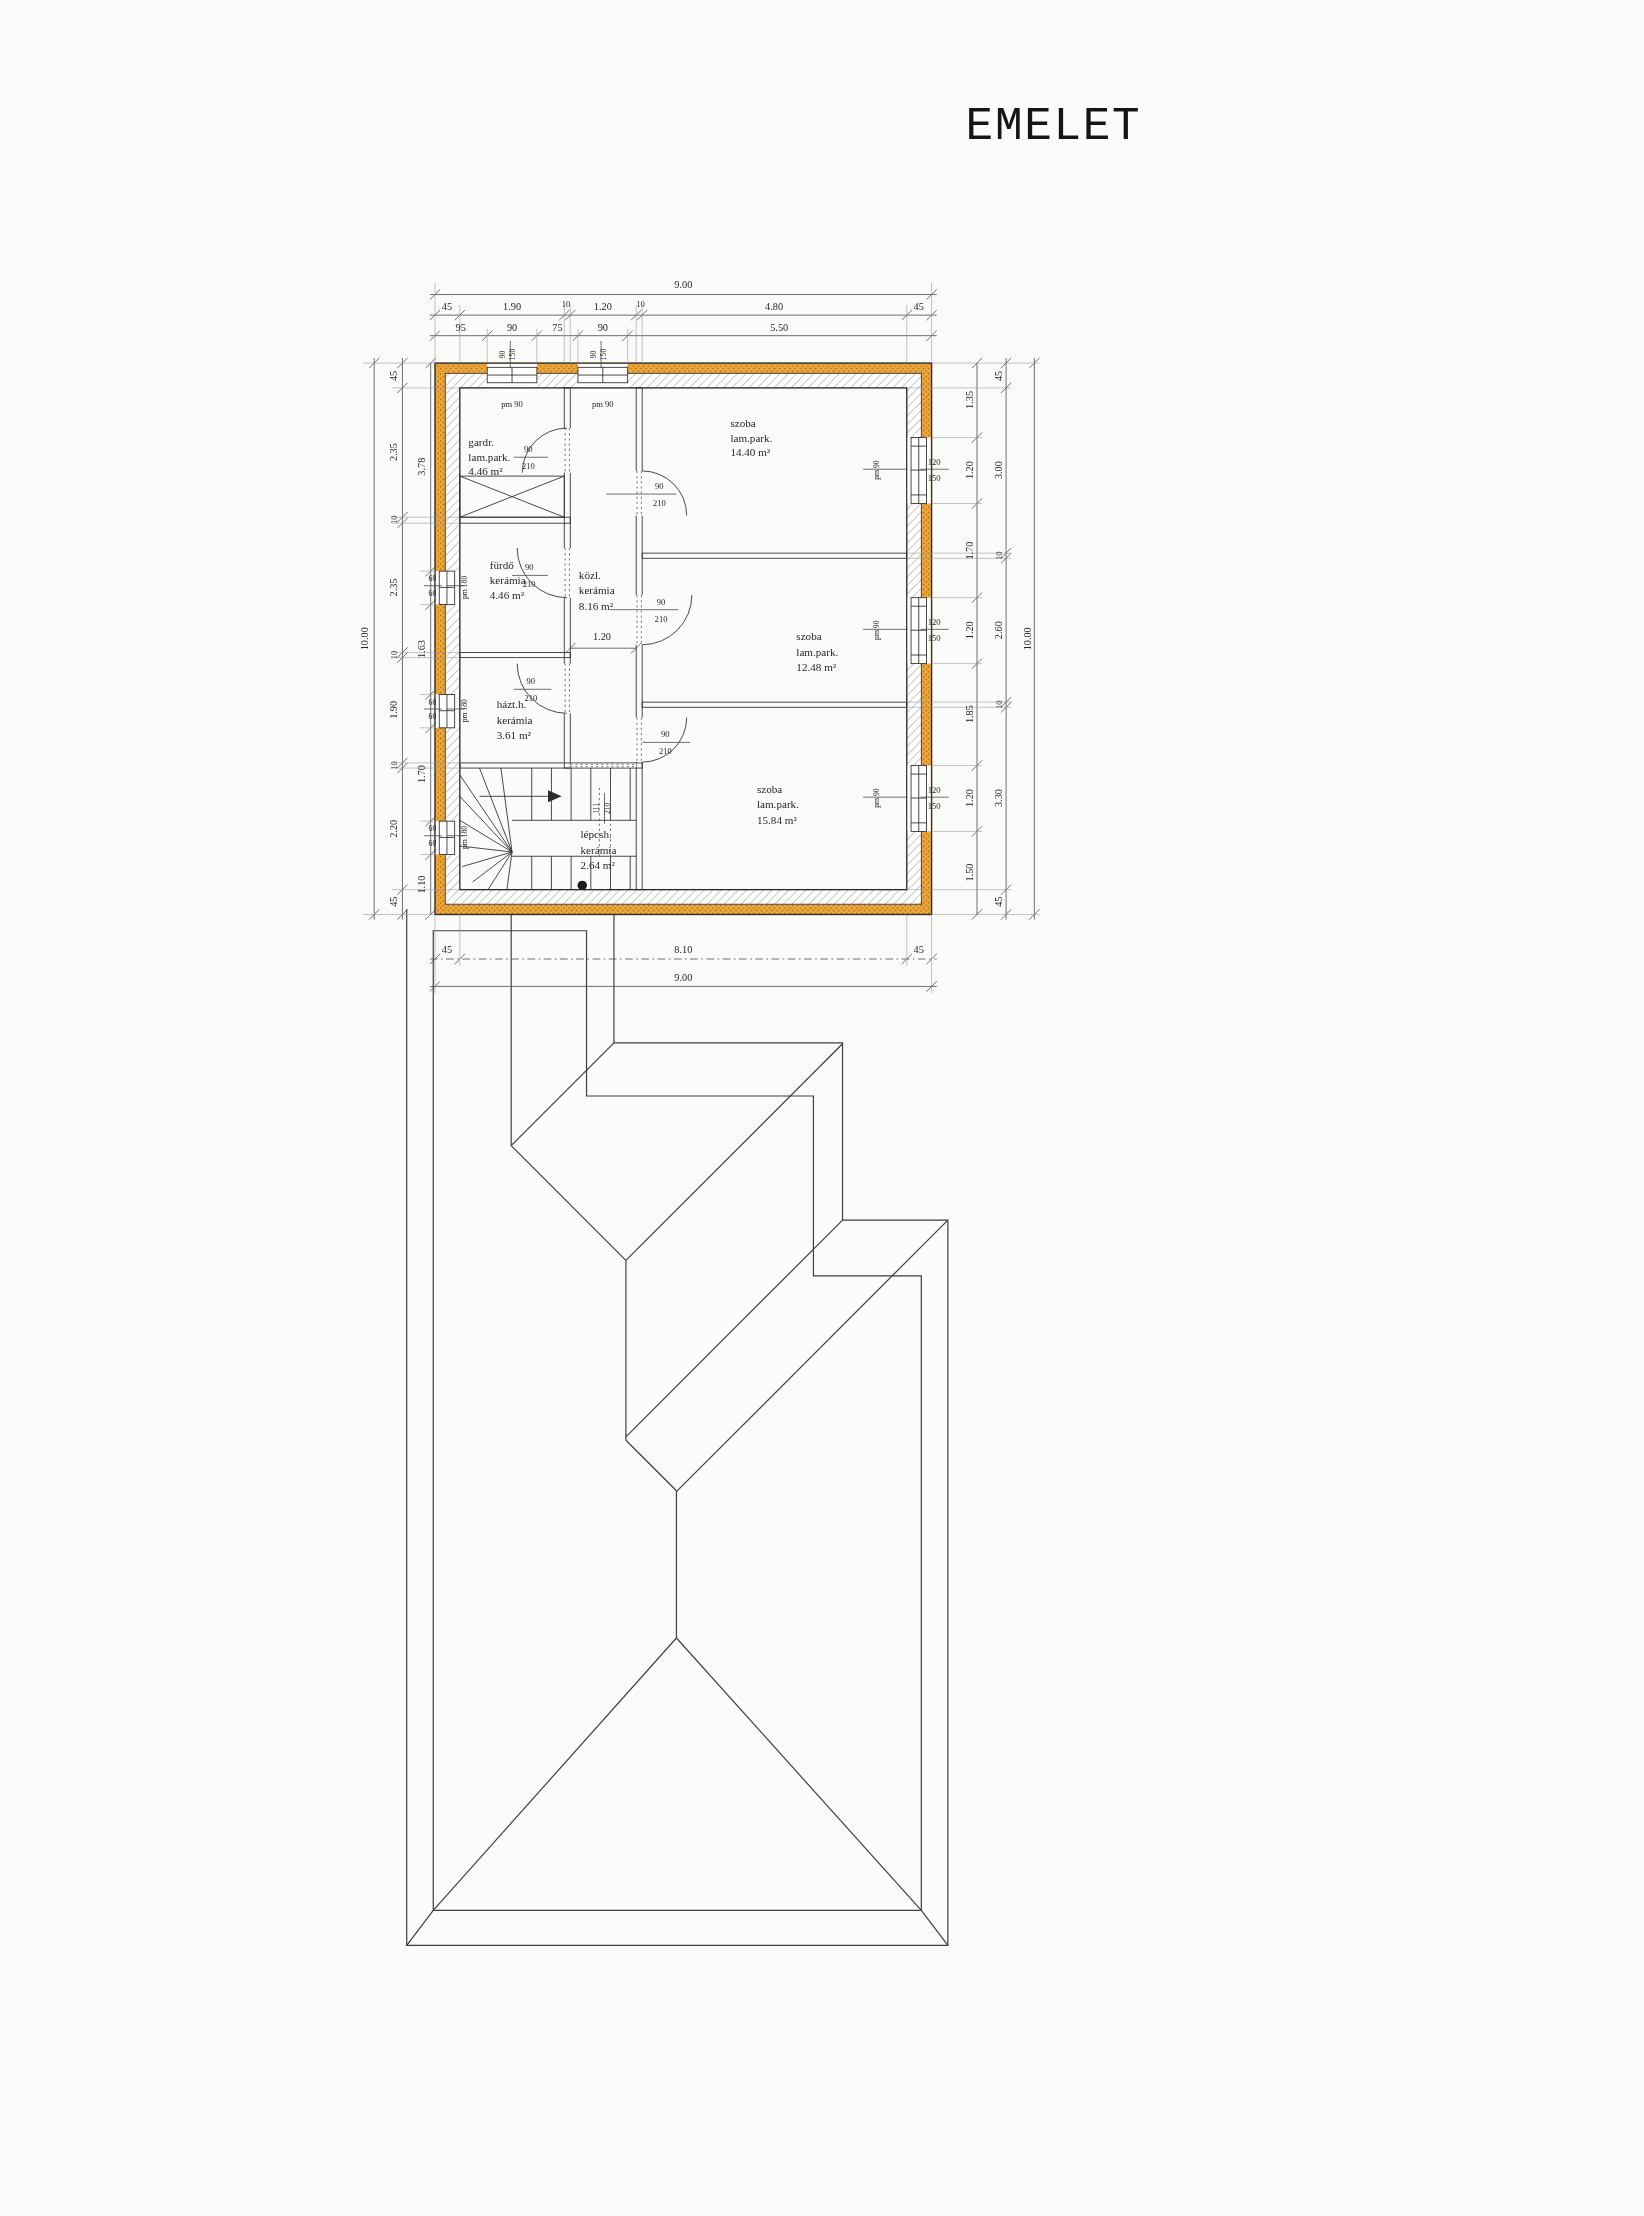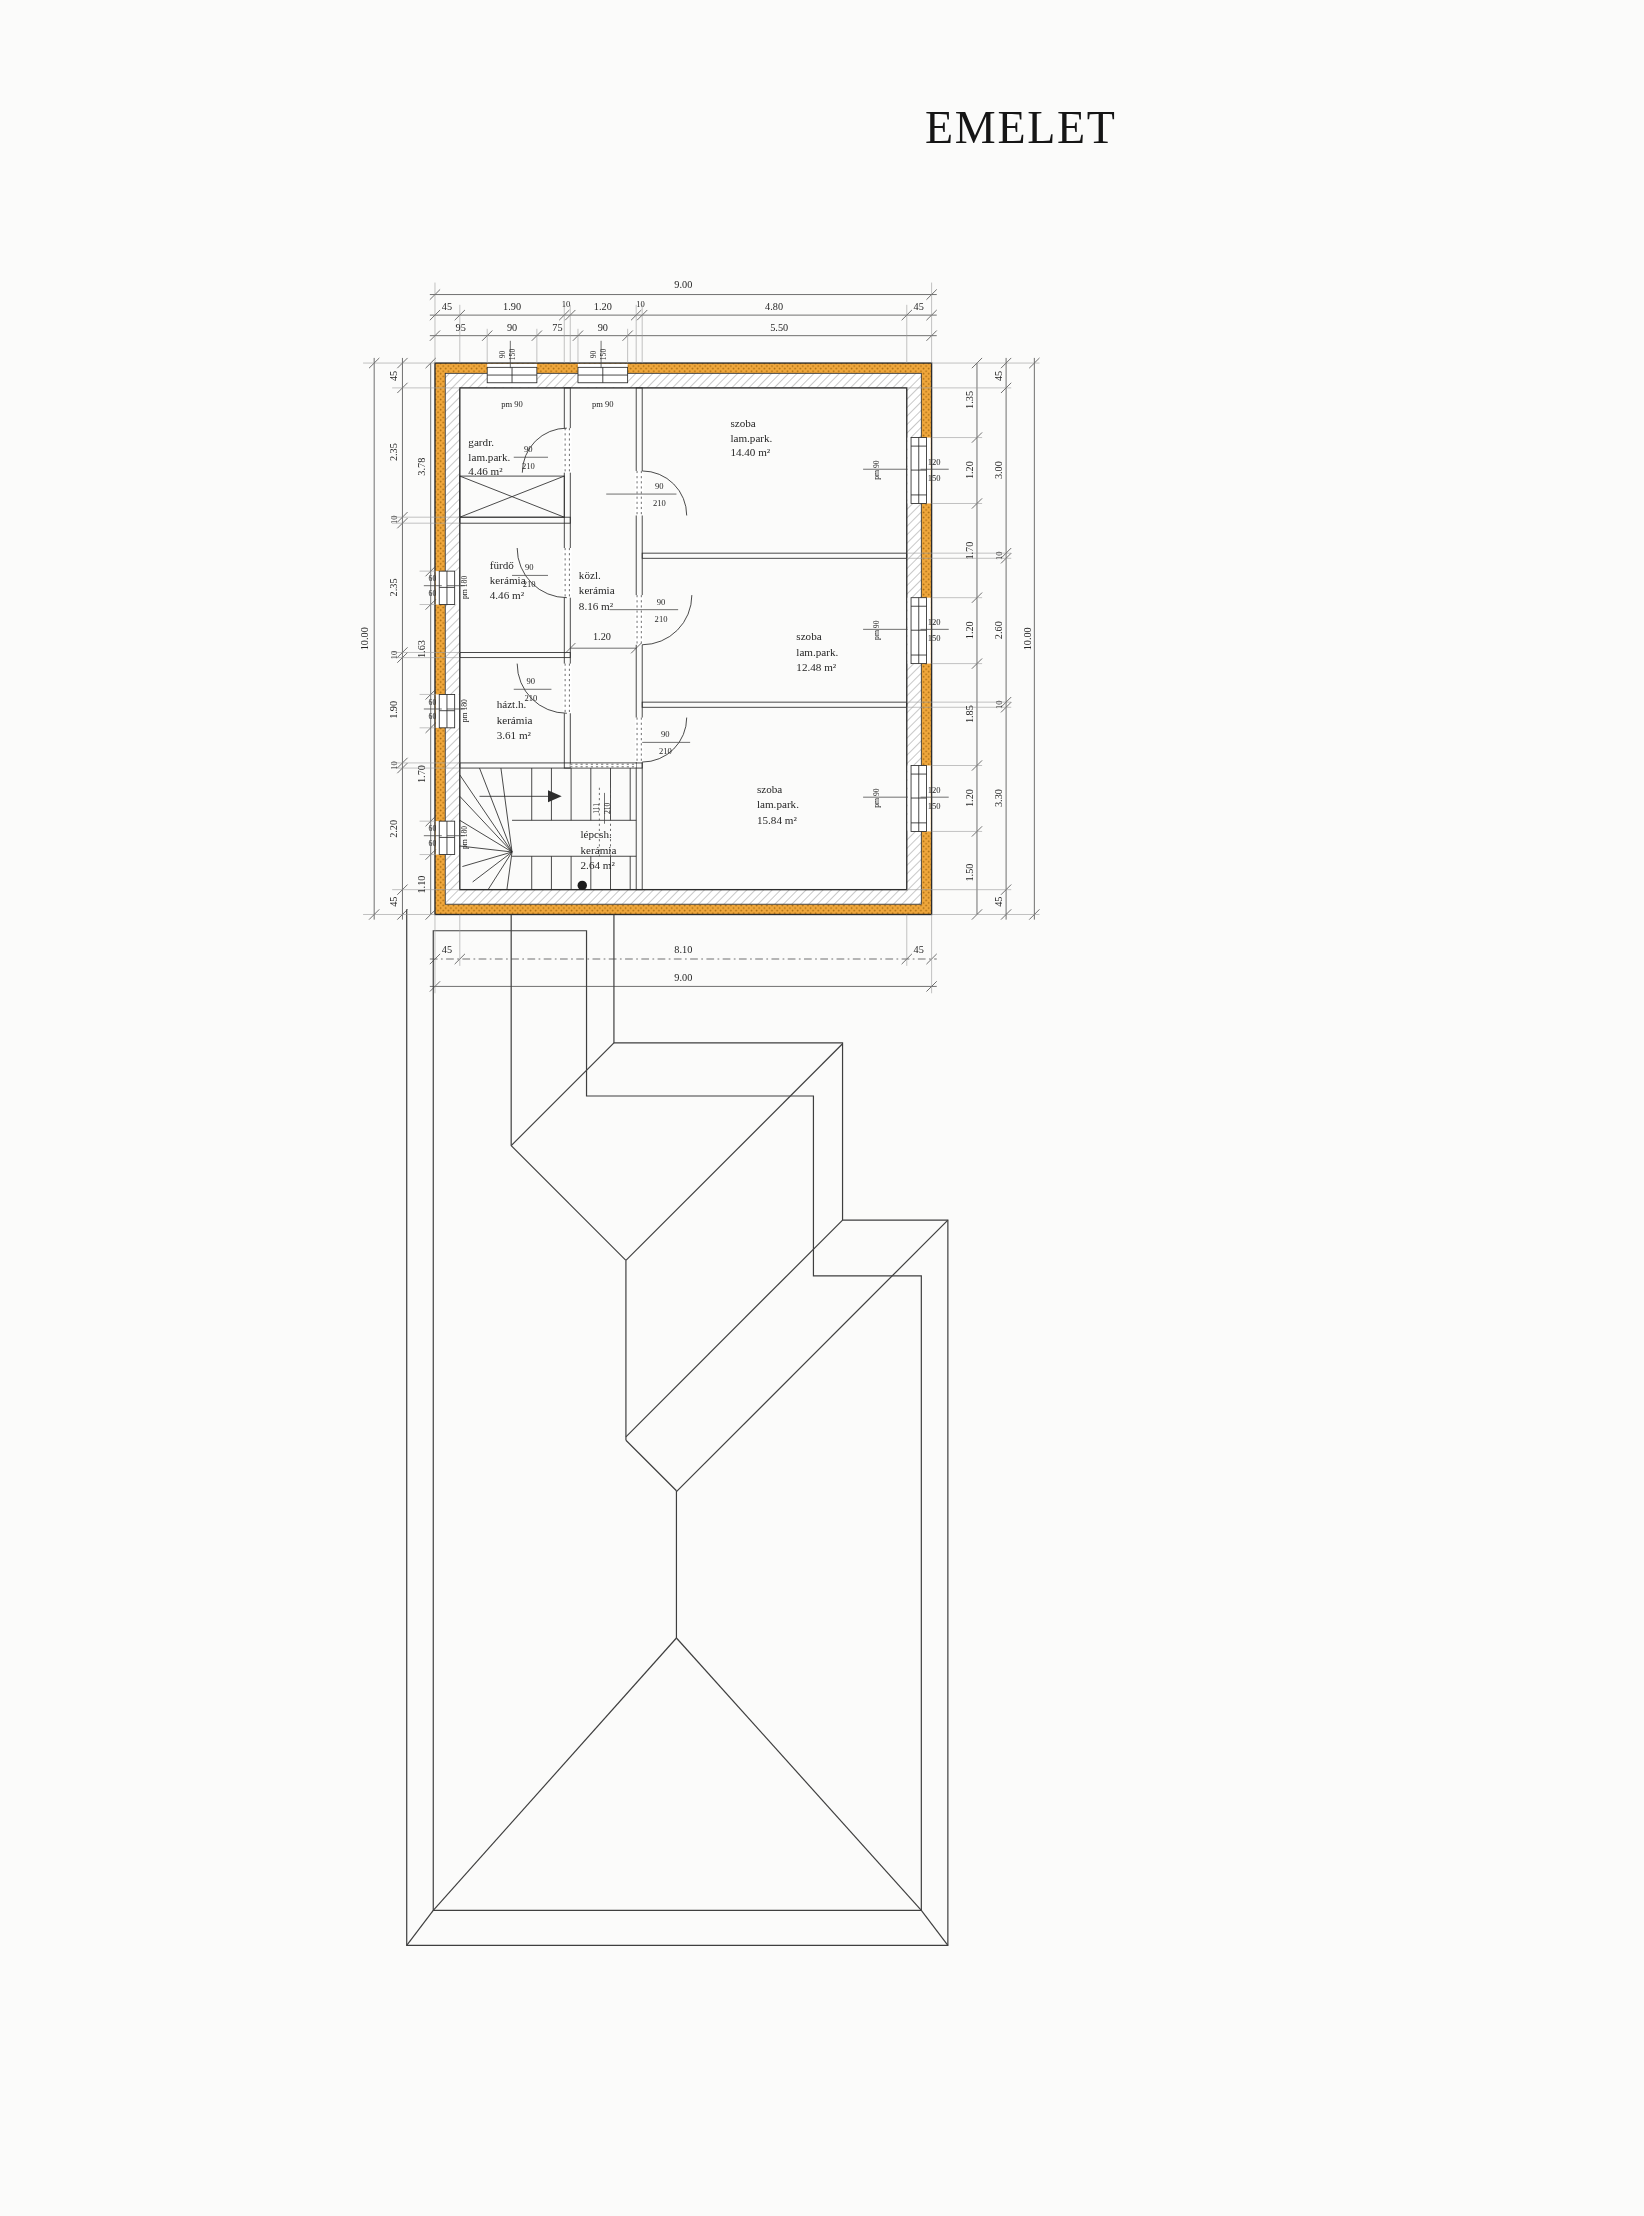--- a/index.html
+++ b/index.html
@@ -3,22 +3,22 @@
 <meta charset="utf-8">
 <style>
   html,body{margin:0;padding:0;background:#eceae7;}
   .sheet{
     position:relative;width:1644px;height:2216px;margin:0 auto;
     background:#fbfbfa;overflow:hidden;
     font-family:"Liberation Serif","DejaVu Serif",serif;
   }
   .title{
     position:absolute;left:925px;top:101px;width:257px;
-    font-size:46px;letter-spacing:1.7px;color:#151515;
-    font-family:Liberation Serif, serif;
+    font-size:46px;letter-spacing:1.7px;color:#151515;text-align:center;
+    font-family:Liberation Mono, monospace;
   }
   svg{position:absolute;left:0;top:0;}
   svg text{font-family:"Liberation Serif","DejaVu Serif",serif;fill:#262626;}
   .w{stroke:#2d2d2d;stroke-width:1.6;fill:none}          
   .t{stroke:#2d2d2d;stroke-width:1;fill:none}            
   .d{stroke:#464646;stroke-width:.9;fill:none}           
   .e{stroke:#9a9a9a;stroke-width:.7;fill:none}           
   .r{stroke:#3f3f3f;stroke-width:1.4;fill:none}          
   .dsh{stroke:#555;stroke-width:1;fill:none;stroke-dasharray:2.5 3.5}
   .dd{stroke-dasharray:9 4 2 4}

